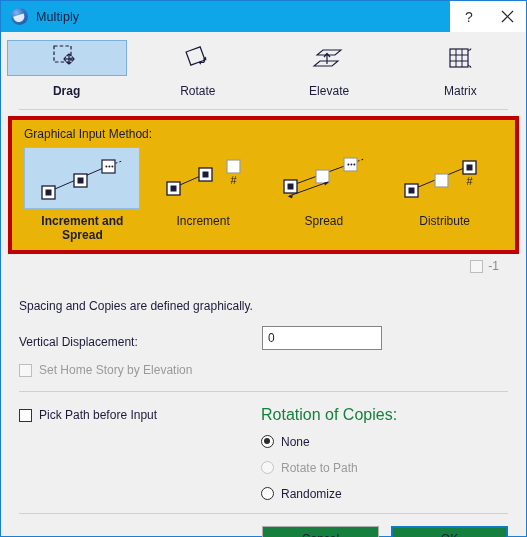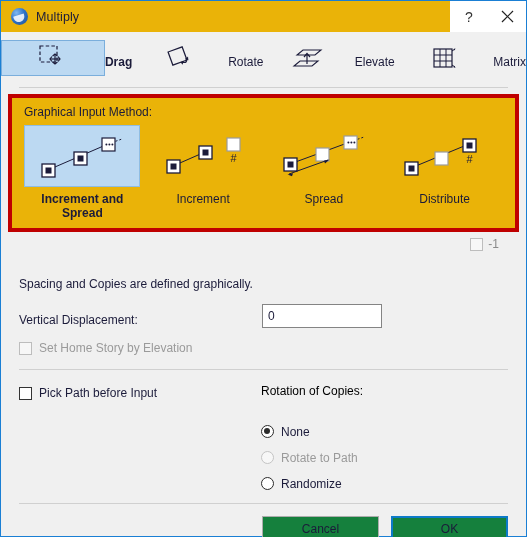--- a/index.html
+++ b/index.html
@@ -14,21 +14,21 @@
   .window{
     position:absolute;left:0;top:0;width:527px;height:537px;
     box-sizing:border-box;
     border:1px solid #1a7fd4;
     background:#f0f0f0;
     display:flex;flex-direction:column;
   }
   
   .titlebar{
     height:31px;flex:0 0 31px;
-    background:#eab308;
+    background:#0ea5e9;
     display:flex;align-items:center;
     position:relative;
     justify-content:center;
   }
   .app-logo{
     width:17px;height:17px;margin-left:10px;margin-right:8px;
     border-radius:50%;
     background:radial-gradient(circle at 32% 28%, #7fb8f0 0%, #2f74c8 45%, #1d4f96 100%);
     position:relative;flex:0 0 auto;
   }
@@ -53,21 +53,21 @@
   
   .modebar{
     flex:0 0 auto;
     padding:8px 0 0 0;
     background:#f0f0f0;
     position:relative;
   }
   .modes{display:flex;}
   .mode{
     width:25%;
-    display:flex;flex-direction:row;align-items:center;
+    display:flex;flex-direction:column;align-items:center;
     padding-bottom:4px;
   }
   .mode-icon-box{
     width:120px;height:36px;
     display:flex;align-items:center;justify-content:center;
     box-sizing:border-box;
   }
   .mode.selected .mode-icon-box{
     background:#bcd9f2;border:1px solid #7aaedc;
   }
@@ -147,21 +147,21 @@
   }
   .chk.disabled{border-color:#bdbdbd;background:#f7f7f7;}
   .chk-label{margin-left:7px;font-size:12px;color:#1b1b3a;}
   .chk-label.disabled{color:#9a9a9a;}
   .divider{
     height:1px;background:#d0d0d0;margin:14px 0 0 0;
   }
   .two-col{display:flex;margin-top:14px;}
   .col-left{width:242px;}
   .col-right{flex:1;}
-  .section-title{font-size:12px;color:#000000;margin-bottom:27px;}
+  .section-title{font-size:16px;color:#15803d;margin-bottom:11px;}
   .radio-row{display:flex;align-items:flex-start;margin-bottom:12px;}
   .radio{
     width:13px;height:13px;border-radius:50%;box-sizing:border-box;
     border:1.4px solid #2b2b2b;background:#fff;flex:0 0 auto;
     position:relative;
   }
   .radio.checked:after{
     content:"";position:absolute;left:2.4px;top:2.4px;
     width:6px;height:6px;border-radius:50%;background:#2b2b2b;
   }

